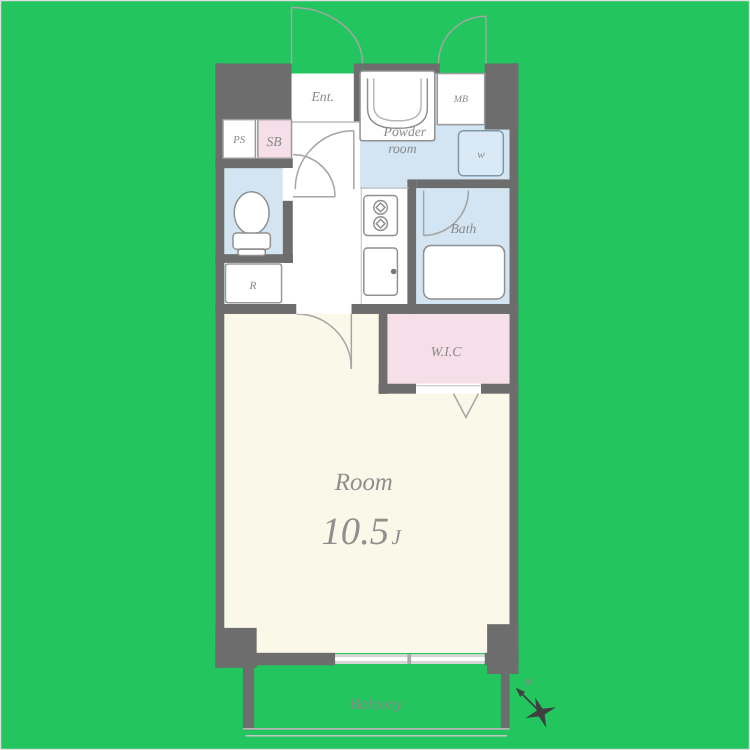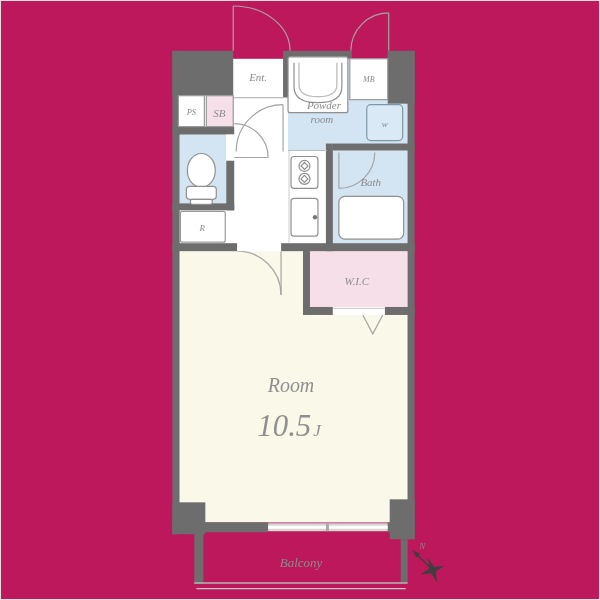--- a/index.html
+++ b/index.html
@@ -1,20 +1,20 @@
 <!DOCTYPE html>
 <html><head>
 <meta charset="utf-8">
 <style>
   html,body{margin:0;padding:0;background:#ffffff;}
   .canvas{
     position:relative;
     width:598px;height:598px;
     border:1px solid #e0e0e0;
-    background:#be185d;
+    background:#22c55e;
     font-family:"Liberation Serif","DejaVu Serif",serif;
     text-decoration:underline;
   }
   svg{display:block;}
   .lbl{
     font-family:"Liberation Serif","DejaVu Serif",serif;
     font-style:italic;
     fill:#8b8b8b;
   }
   .lbl-big{fill:#8f8f8f;}

